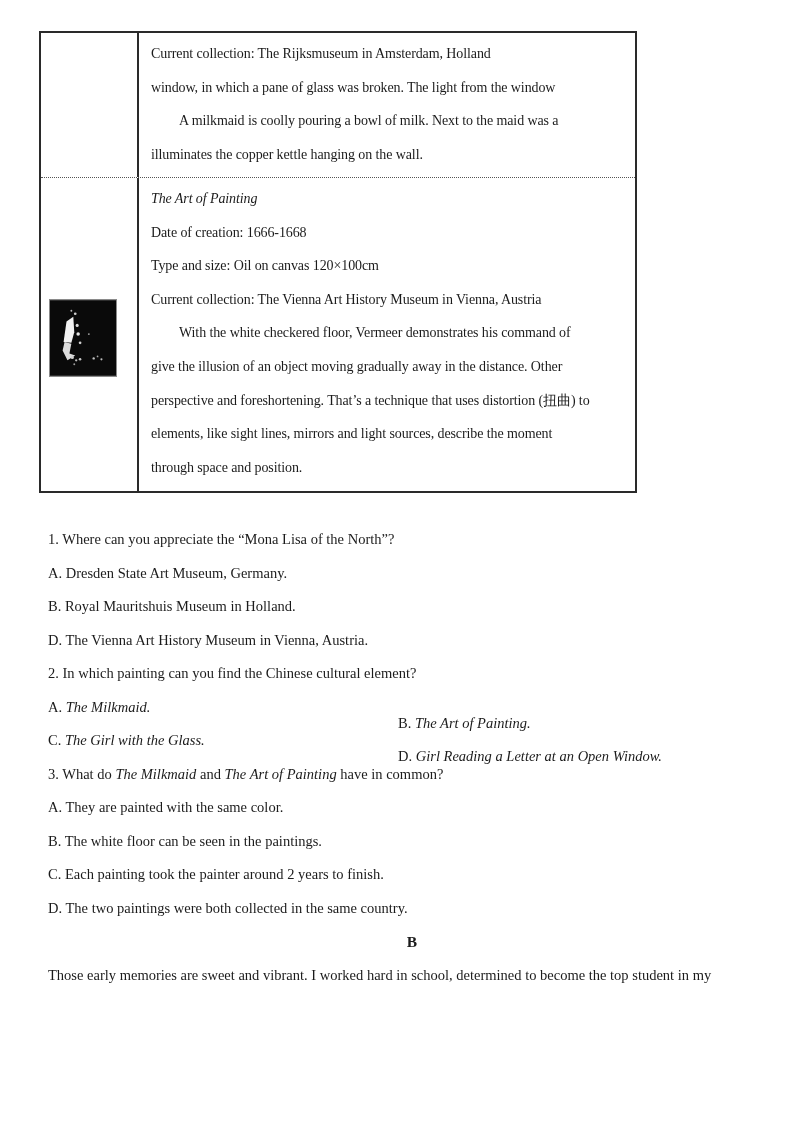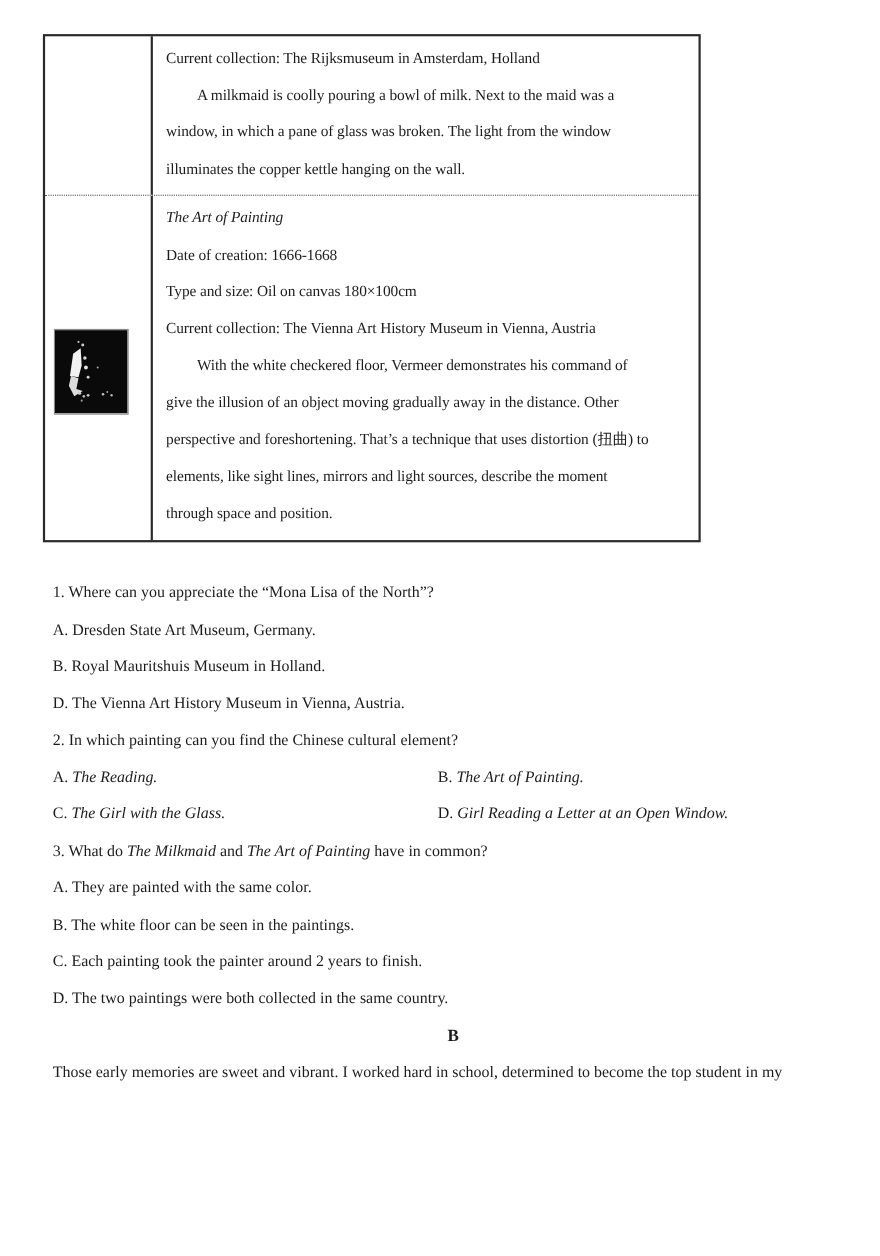--- a/index.html
+++ b/index.html
@@ -49,38 +49,38 @@
   }
 
   
   .qsection { position: absolute; left: 37px; top: 523px; width: 728px; }
   .qline {
     position: relative;
     height: 33.5px; line-height: 33.5px;
     font-size: 14.5px;
     white-space: nowrap;
   }
-  .col2 { position: absolute; left: 350px; top: 0; }
+  .col2 { position: absolute; left: 350px; top: 16px; }
   .sec-header { text-align: center; font-weight: 700; font-size: 15.5px; }
   .pind { text-indent: 29px; }
   i { font-style: italic; }
 </style>
 </head>
 <body>
 
 <div class="page">
 
   <div class="vtable">
 
     <div class="trow r1">
       <div class="cell-img"></div>
       <div class="cell-text">
         <div class="tline">Current collection: The Rijksmuseum in Amsterdam, Holland</div>
+        <div class="tline">window, in which a pane of glass was broken. The light from the window</div>
         <div class="tline ind">A milkmaid is coolly pouring a bowl of milk. Next to the maid was a</div>
-        <div class="tline">window, in which a pane of glass was broken. The light from the window</div>
         <div class="tline">illuminates the copper kettle hanging on the wall.</div>
       </div>
     </div>
 
     <div class="trow r2">
       <div class="cell-img">
         <svg class="thumb" viewBox="0 0 68 78" xmlns="http://www.w3.org/2000/svg">
           <rect x="0" y="0" width="68" height="78" fill="#0a0a0a"></rect>
           <polygon points="17,22 24,17 25,33 22,44 14,43" fill="#f2f2f2"></polygon>
           <polygon points="15,43 22,45 20,55 26,57 18,62 13,52" fill="#dcdcdc"></polygon>
@@ -95,41 +95,41 @@
           <circle cx="31" cy="61" r="1.3" fill="#c8c8c8"></circle>
           <circle cx="25" cy="66" r="1" fill="#9a9a9a"></circle>
           <circle cx="45" cy="60" r="1.2" fill="#c2c2c2"></circle>
           <circle cx="49" cy="58" r="0.9" fill="#a8a8a8"></circle>
           <circle cx="53" cy="61" r="1.1" fill="#bbbbbb"></circle>
         </svg>
       </div>
       <div class="cell-text">
         <div class="tline"><i>The Art of Painting</i></div>
         <div class="tline">Date of creation: 1666-1668</div>
-        <div class="tline">Type and size: Oil on canvas 180×100cm</div>
+        <div class="tline">Type and size: Oil on canvas 120×100cm</div>
         <div class="tline">Current collection: The Vienna Art History Museum in Vienna, Austria</div>
         <div class="tline ind">With the white checkered floor, Vermeer demonstrates his command of</div>
         <div class="tline">give the illusion of an object moving gradually away in the distance. Other</div>
         <div class="tline">perspective and foreshortening. That’s a technique that uses distortion (扭曲) to</div>
         <div class="tline">elements, like sight lines, mirrors and light sources, describe the moment</div>
         <div class="tline">through space and position.</div>
       </div>
     </div>
   </div>
 
   <div class="qsection">
 
     <div class="qline">1. Where can you appreciate the “Mona Lisa of the North”?</div>
     <div class="qline">A. Dresden State Art Museum, Germany.</div>
     <div class="qline">B. Royal Mauritshuis Museum in Holland.</div>
     <div class="qline">D. The Vienna Art History Museum in Vienna, Austria.</div>
 
     <div class="qline">2. In which painting can you find the Chinese cultural element?</div>
     <div class="qline">
-      <span><span>A. </span><i>The Reading.</i></span>
+      <span><span>A. </span><i>The Milkmaid.</i></span>
       <span class="col2"><span>B. </span><i>The Art of Painting.</i></span>
     </div>
     <div class="qline">
       <span><span>C. </span><i>The Girl with the Glass.</i></span>
       <span class="col2"><span>D. </span><i>Girl Reading a Letter at an Open Window.</i></span>
     </div>
 
     <div class="qline"><span>3. What do </span><i>The Milkmaid</i><span> and </span><i>The Art of Painting</i><span> have in common?</span></div>
     <div class="qline">A. They are painted with the same color.</div>
     <div class="qline">B. The white floor can be seen in the paintings.</div>

